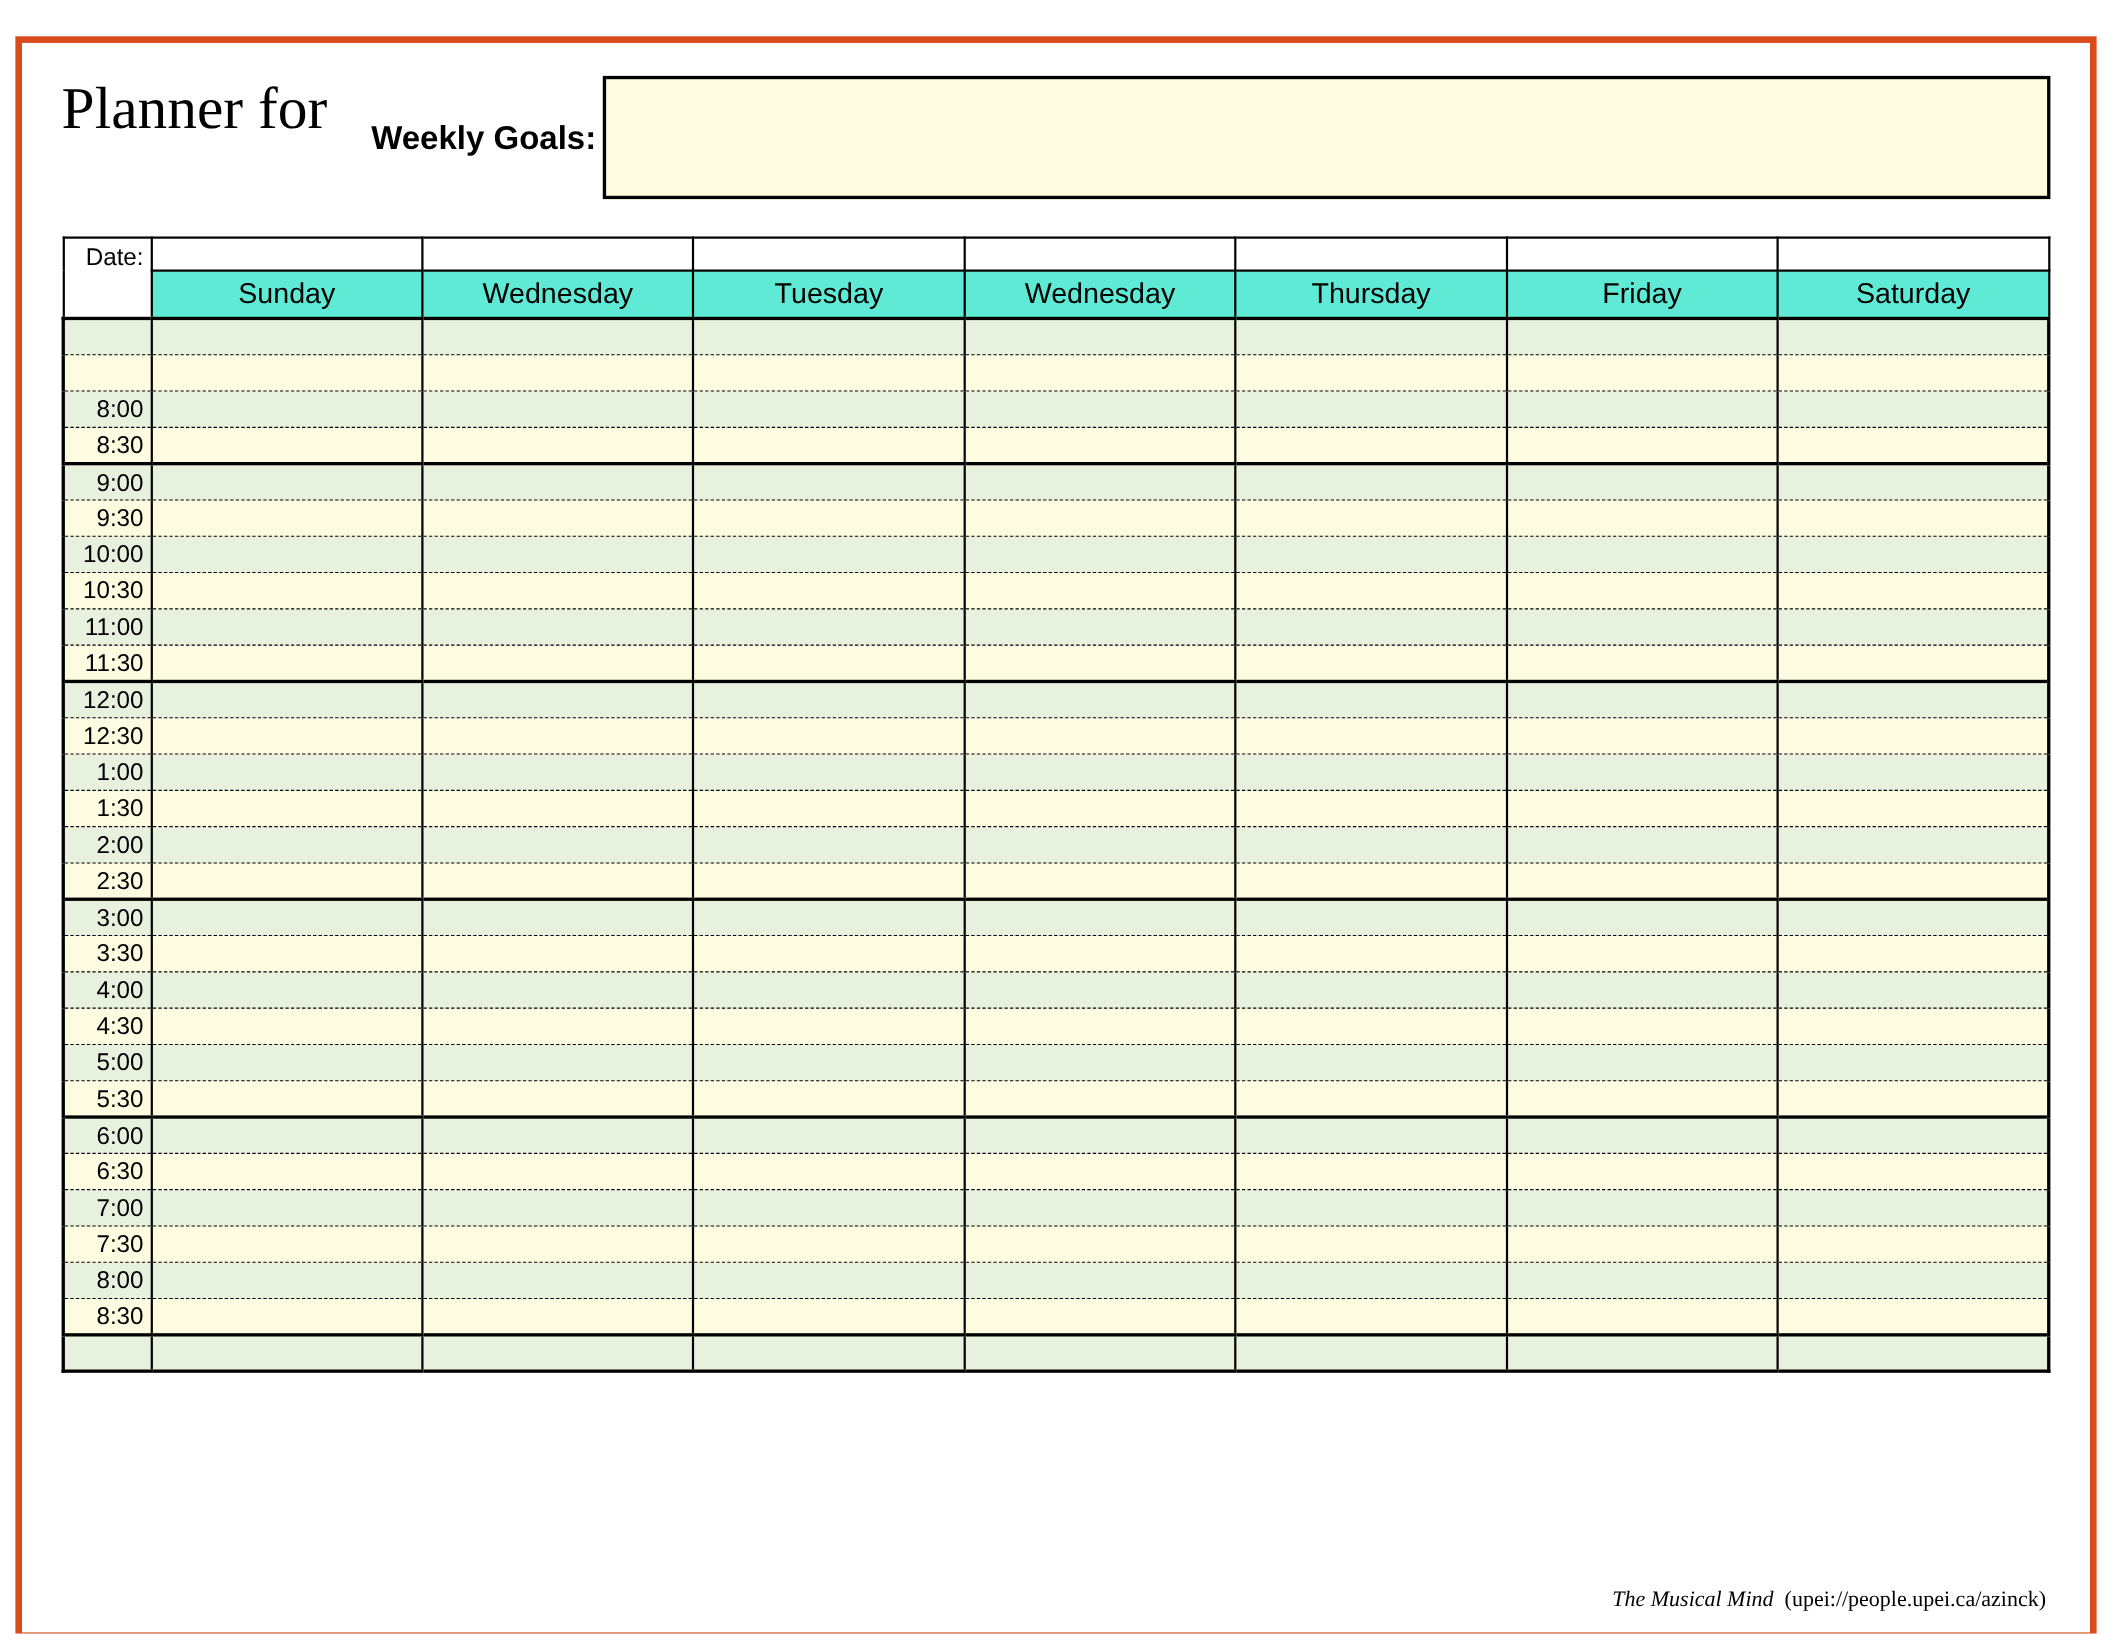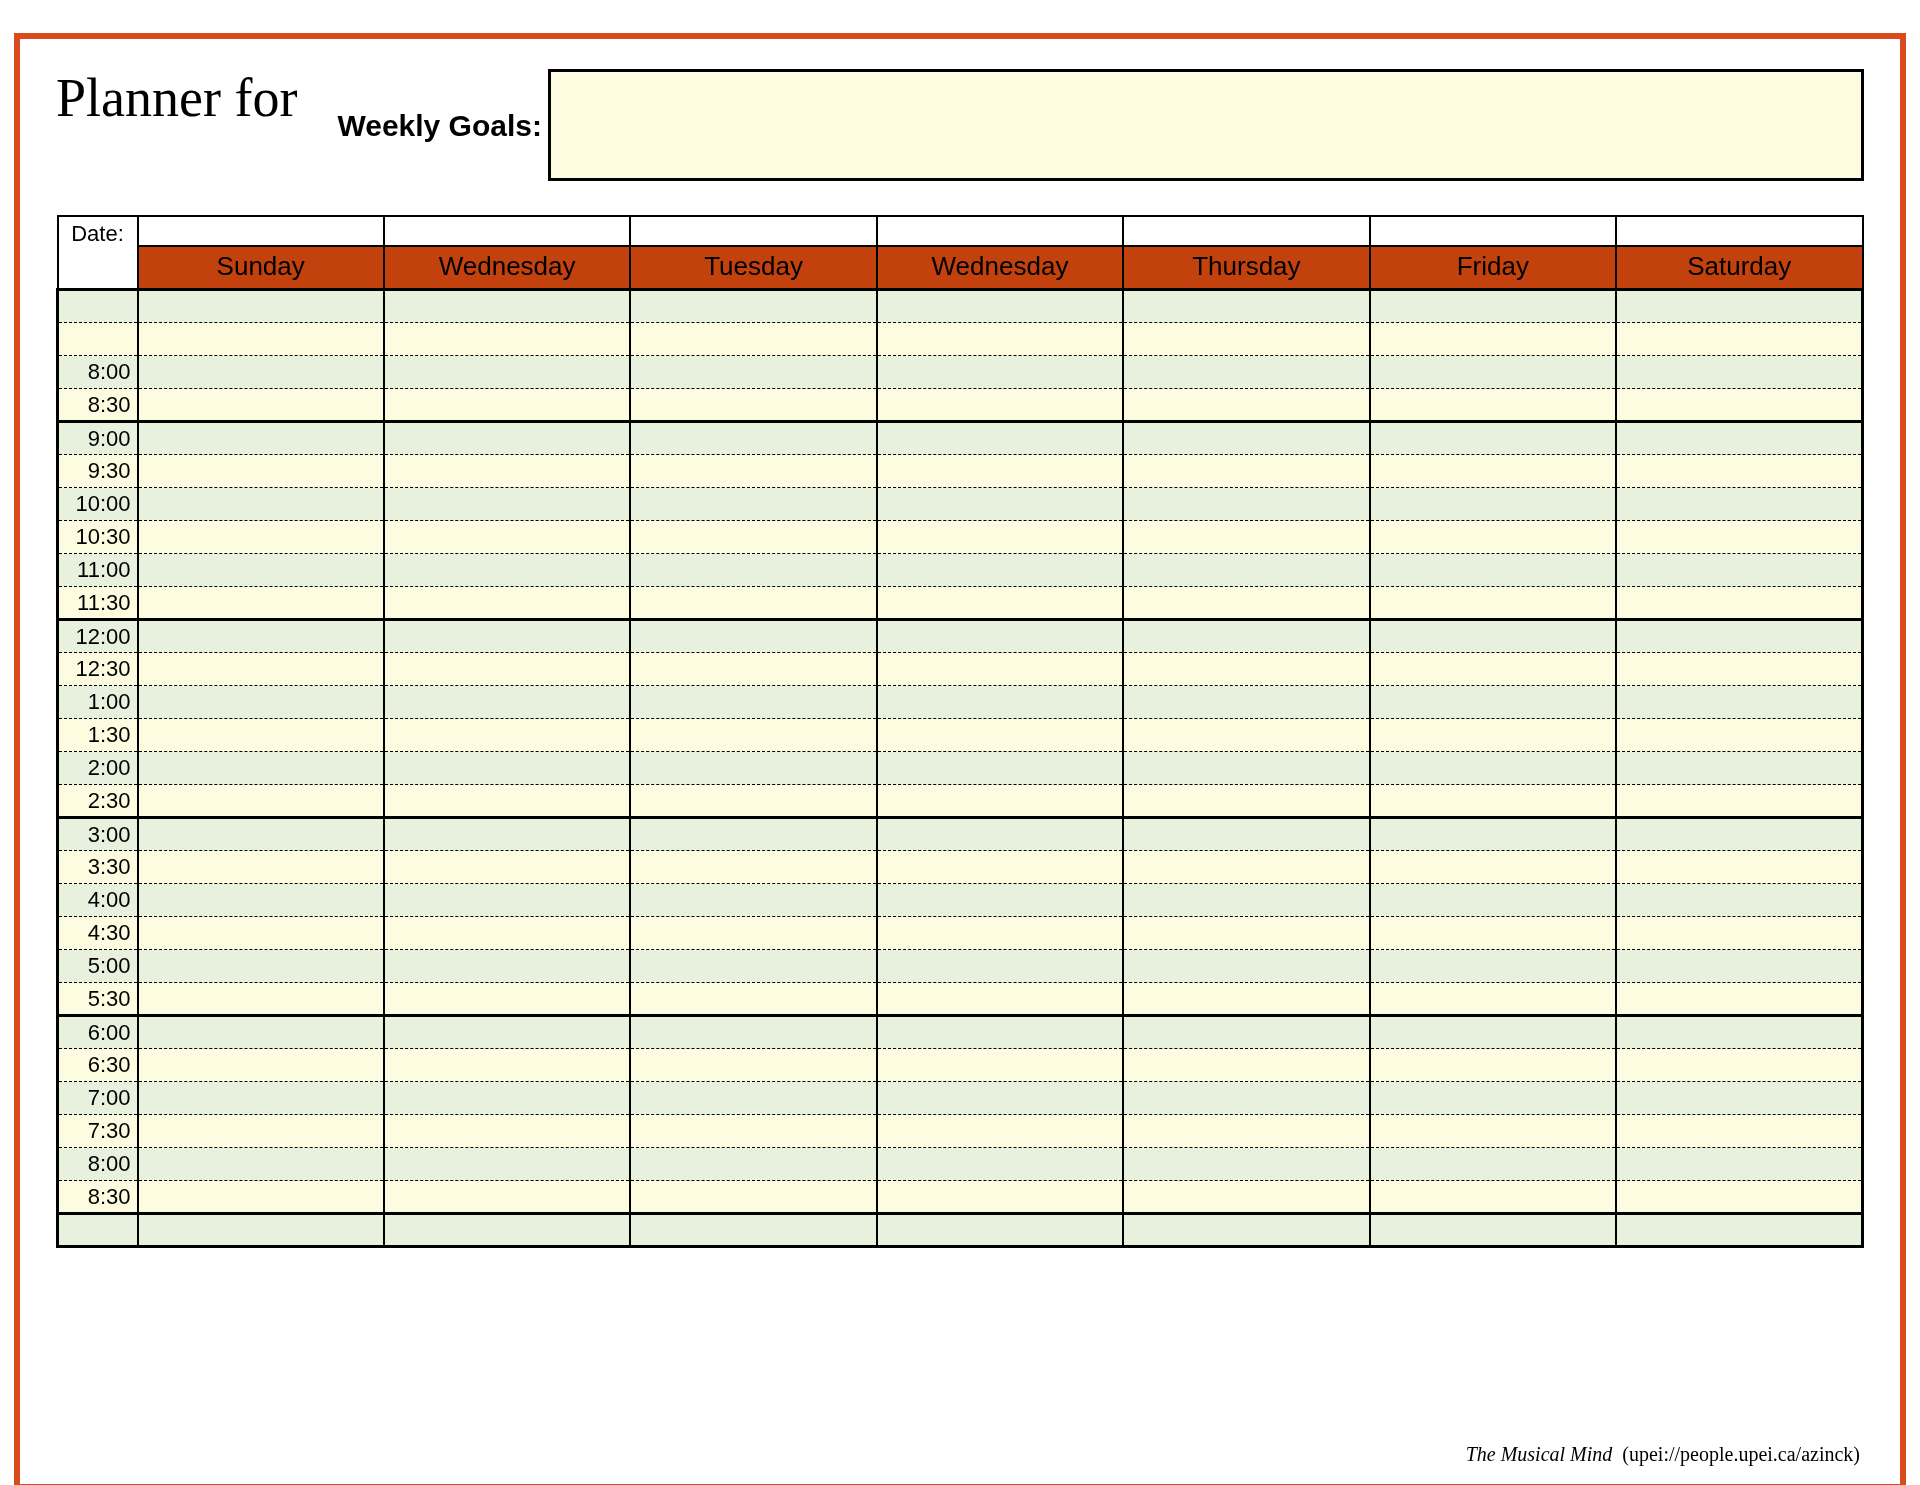--- a/index.html
+++ b/index.html
@@ -83,37 +83,37 @@
 
   th, td {
     padding: 0;
     font-size: 22px;
   }
 
   
   th.date-head {
     border: 2px solid #000;
     font-weight: normal;
-    text-align: center;
+    text-align: right;
     padding: 4px 6px 18px 6px;
     font-size: 22px;
     vertical-align: top;
     height: 62px;
   }
   th.blank-head {
     border: 2px solid #000;
     background: #fff;
     height: 30px;
   }
   th.day-head {
     border-left: 2px solid #000;
     border-right: 2px solid #000;
     border-top: none;
     border-bottom: 3px solid #000;
-    background: #c2410c;
+    background: #5eead4;
     font-weight: normal;
     font-family: Arial, Helvetica, sans-serif;
     font-size: 26px;
     text-align: center;
     padding: 4px 0 6px 0;
     height: 36px;
   }
 
   
   td.time-cell {

